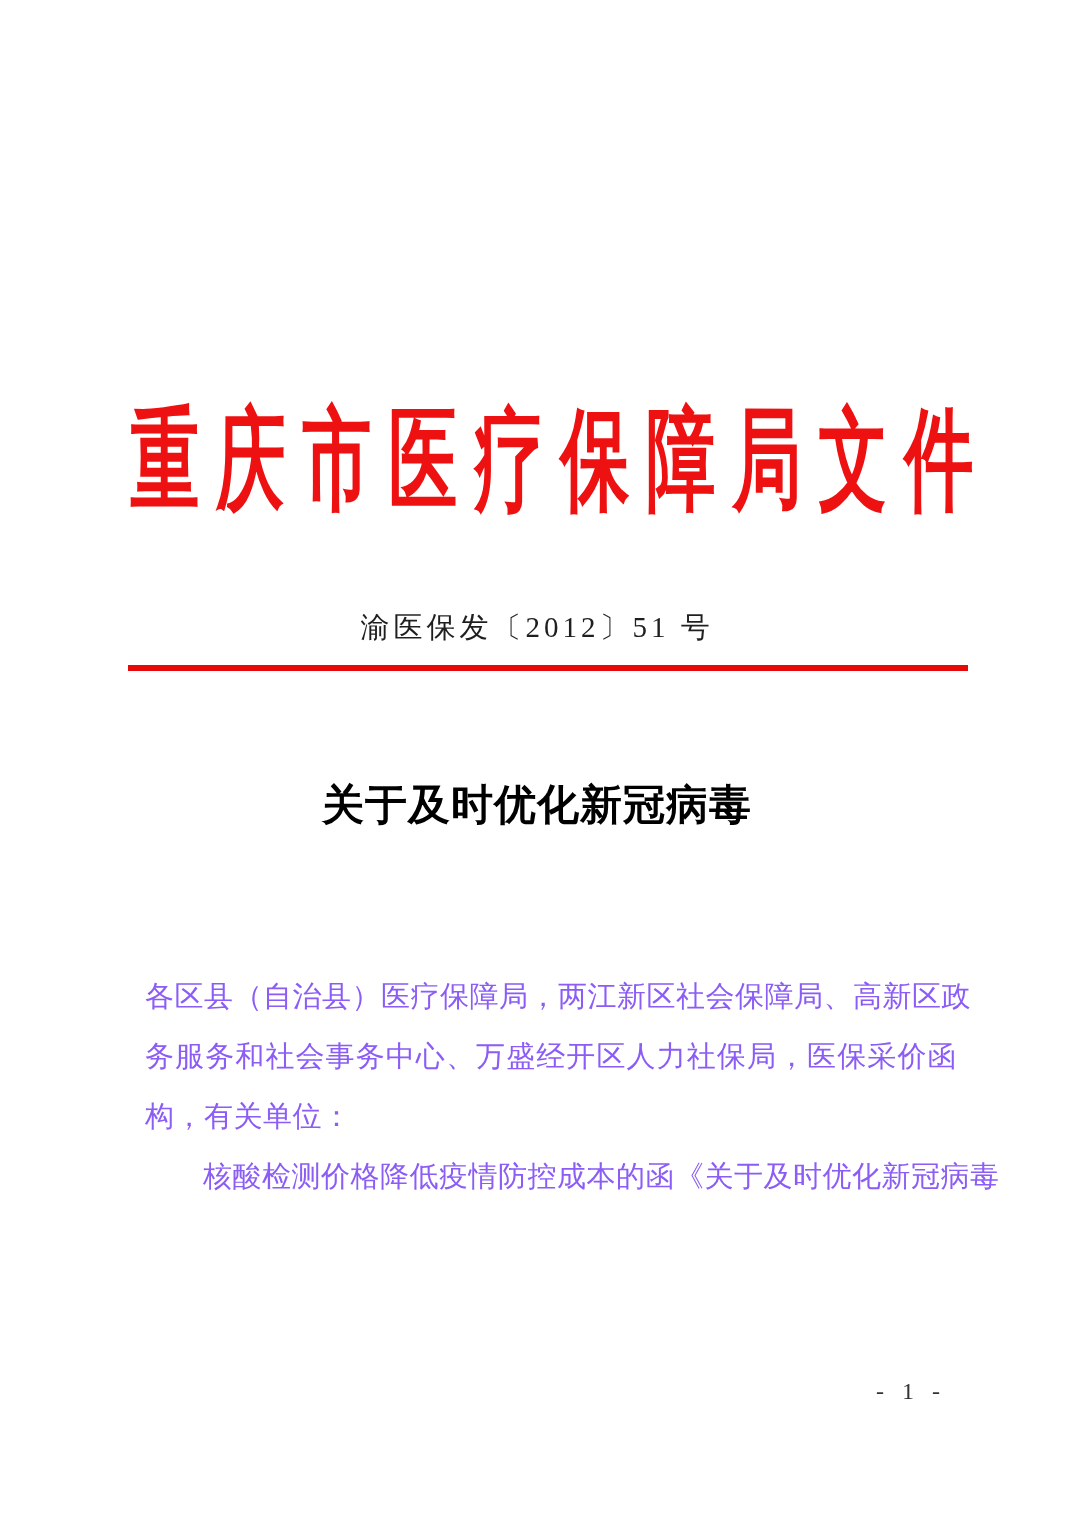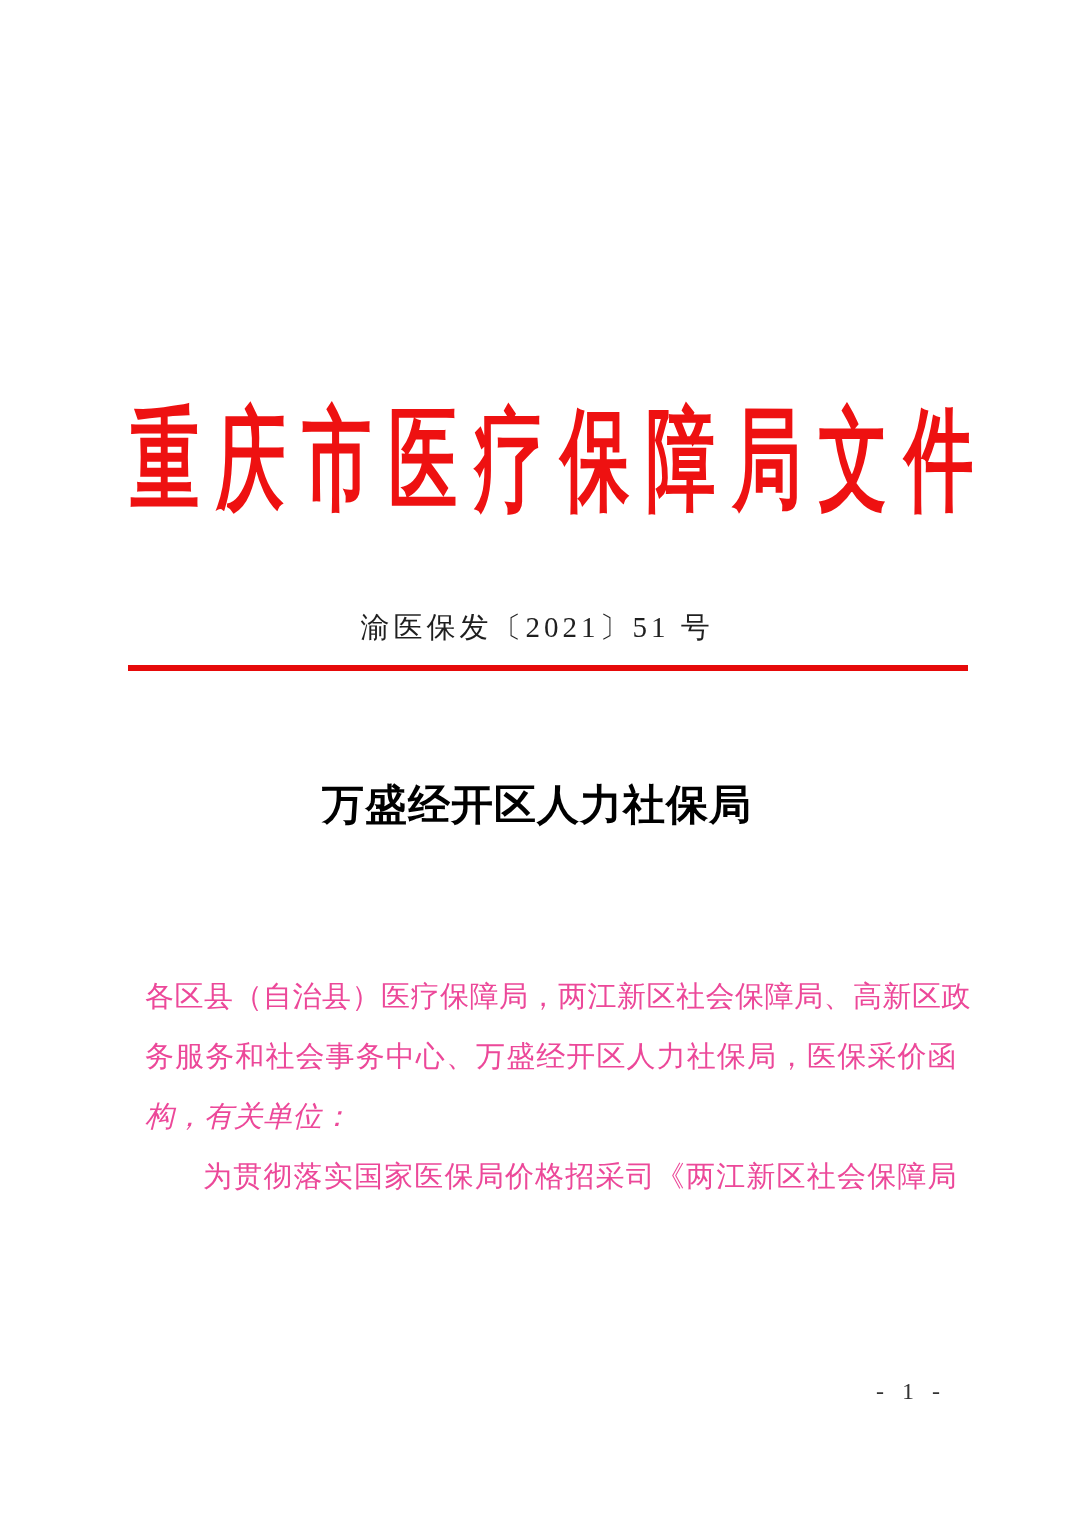--- a/index.html
+++ b/index.html
@@ -71,35 +71,34 @@
     font-size: 42px;
     line-height: 55px;
     letter-spacing: 1px;
   }
   
   .body-text {
     position: absolute;
     top: 966px;
     left: 145px;
     width: 812px;
-    color: #ec4899;
+    color: #8b5cf6;
     font-size: 29px;
   }
   .body-line {
     height: 60px;
     line-height: 60px;
     white-space: nowrap;
     text-align: justify;
     text-align-last: justify;
     letter-spacing: 0.5px;
   }
   .body-line.short {
     text-align: right;
     text-align-last: left;
-    font-style: italic;
   }
   .body-line.indent {
     padding-left: 58px;
   }
   
   .page-number {
     position: absolute;
     top: 1378px;
     right: 128px;
     font-size: 24px;
@@ -118,30 +117,30 @@
       <span class="banner-char">市</span>
       <span class="banner-char">医</span>
       <span class="banner-char">疗</span>
       <span class="banner-char">保</span>
       <span class="banner-char">障</span>
       <span class="banner-char">局</span>
       <span class="banner-char">文</span>
       <span class="banner-char">件</span>
     </div>
 
-  <div class="doc-number">渝医保发〔2021〕51 号</div>
+  <div class="doc-number">渝医保发〔2012〕51 号</div>
 
   <div class="red-rule"></div>
 
   <div class="title">
-    <div class="title-line">万盛经开区人力社保局</div>
+    <div class="title-line">关于及时优化新冠病毒</div>
   </div>
 
   <div class="body-text">
     <div class="body-line">各区县（自治县）医疗保障局，两江新区社会保障局、高新区政</div>
     <div class="body-line">务服务和社会事务中心、万盛经开区人力社保局，医保采价函</div>
     <div class="body-line short">构，有关单位：</div>
-    <div class="body-line indent">为贯彻落实国家医保局价格招采司《两江新区社会保障局</div>
+    <div class="body-line indent">核酸检测价格降低疫情防控成本的函《关于及时优化新冠病毒</div>
   </div>
 
   <div class="page-number">- 1 -</div>
 
 </div>
 
 </body></html>

